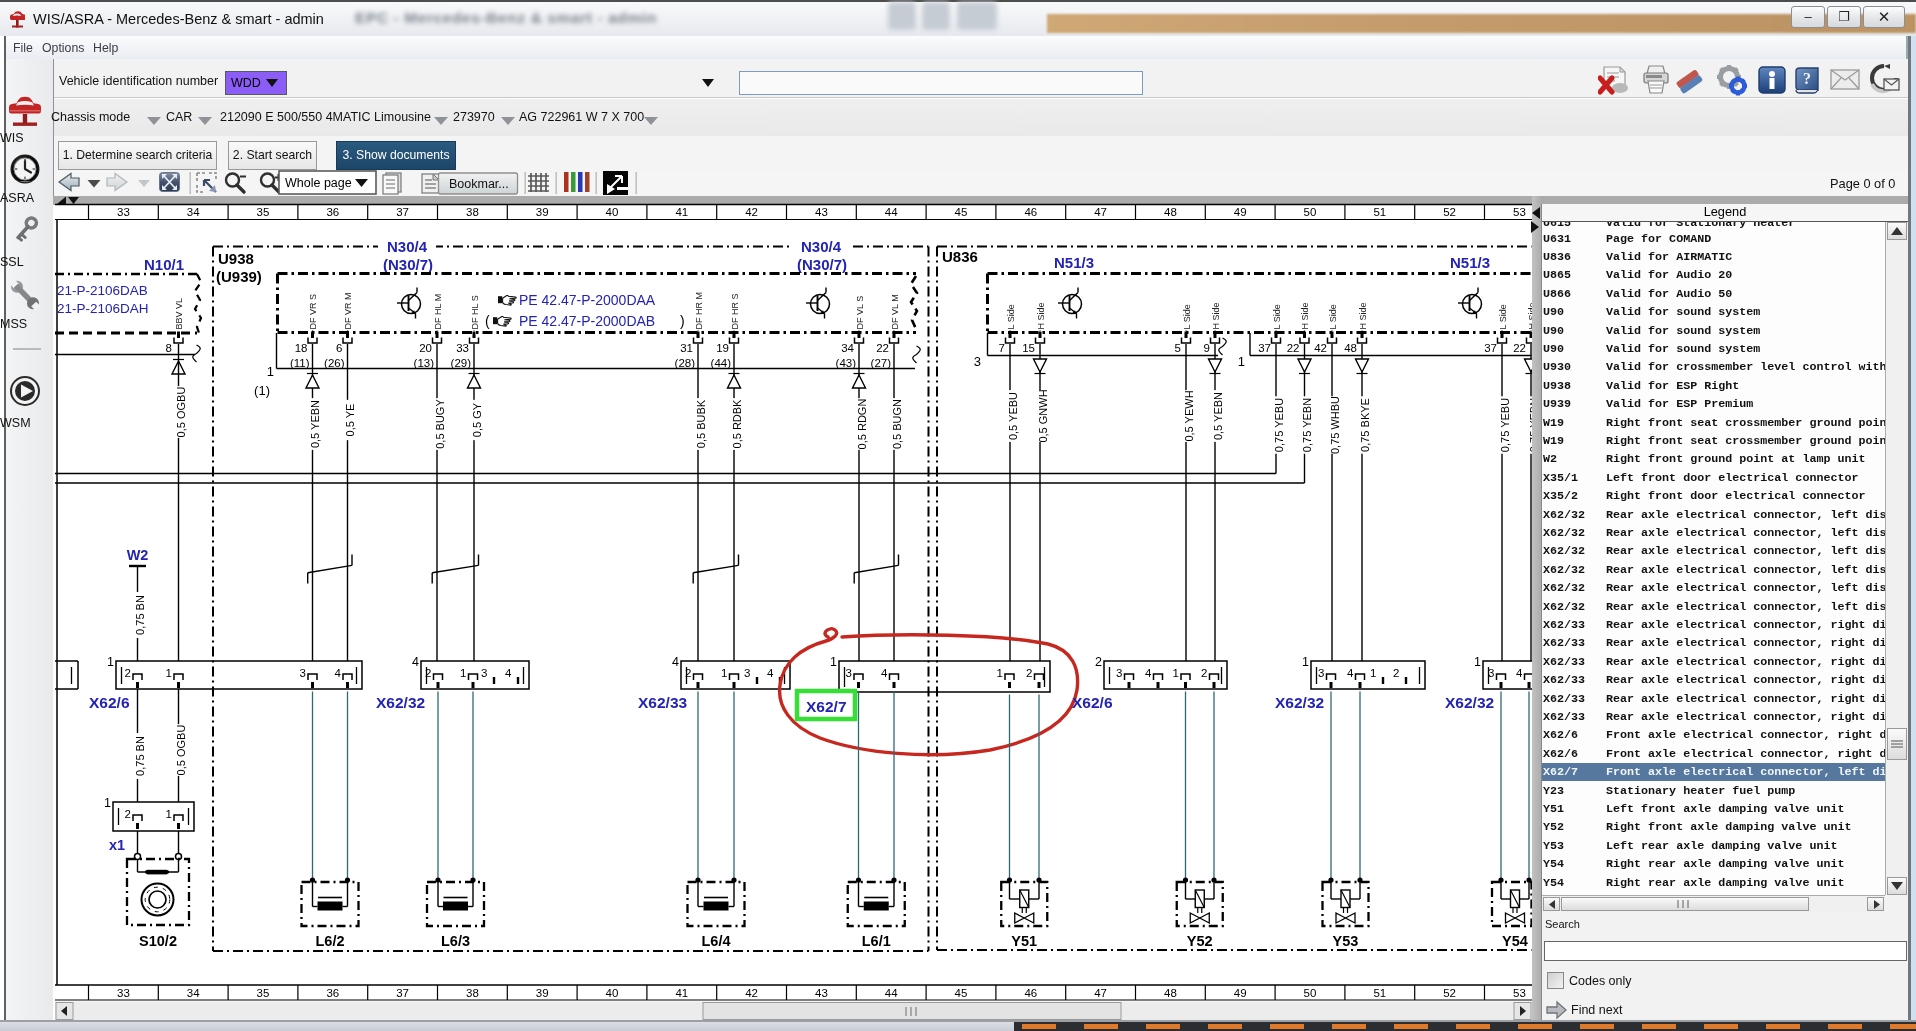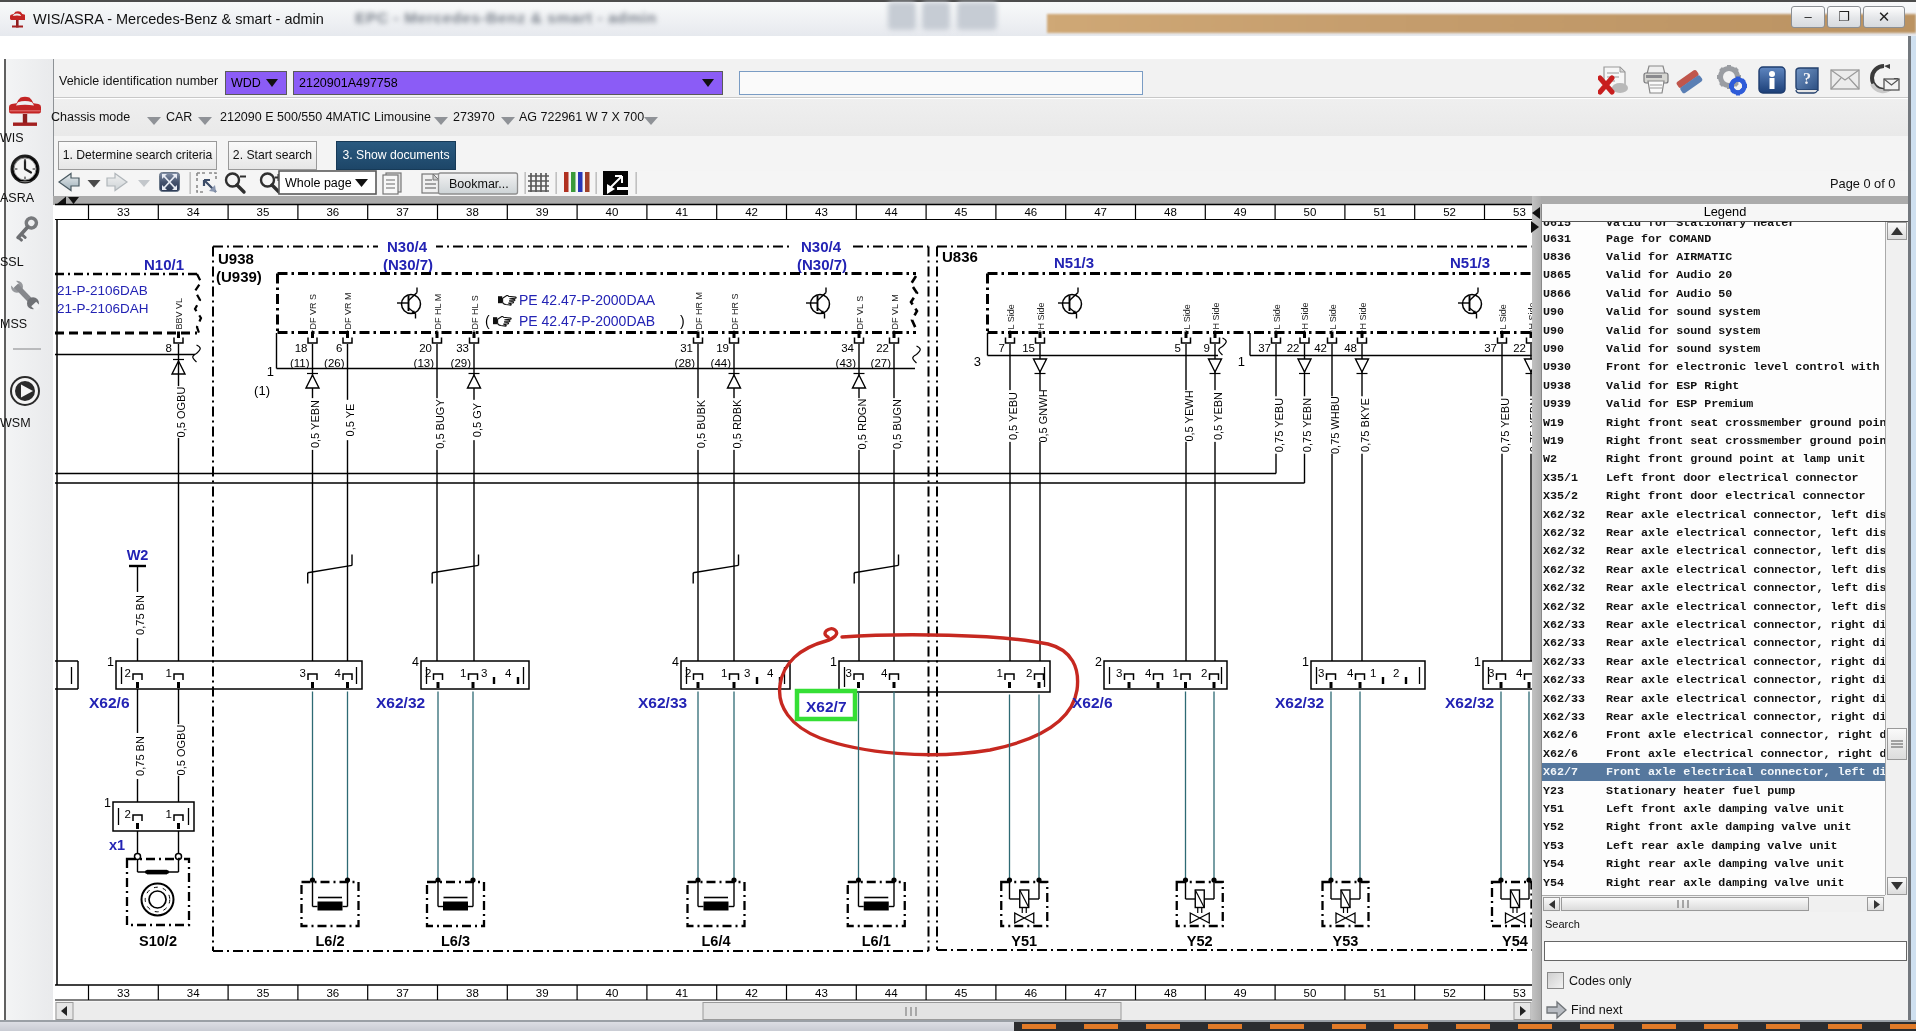--- a/index.html
+++ b/index.html
@@ -59,20 +59,25 @@
       </svg></div>
 <div class="abs title">WIS/ASRA - Mercedes-Benz &amp; smart - admin</div>
 <div class="abs ghosttitle">EPC - Mercedes-Benz &amp; smart - admin</div>
 <div class="abs gbtn" style="left:888px;width:28px"></div>
 <div class="abs gbtn" style="left:922px;width:28px"></div>
 <div class="abs gbtn" style="left:957px;width:40px"></div>
 <div class="abs tan"></div>
 <div class="abs winbtn" style="left:1791px;width:34px">–</div>
 <div class="abs winbtn" style="left:1827px;width:34px">❐</div>
 <div class="abs winbtn" style="left:1863px;width:42px;font-size:15px">✕</div>
+<div class="abs menubar">
+      <span style="left:7px">File</span>
+      <span style="left:36px">Options</span>
+      <span style="left:87px">Help</span>
+    </div>
 <div class="abs sidebar"></div>
 <div class="abs sideicon" style="top:93px"><svg width="36" height="36" viewBox="0 0 36 36">
 <rect x="15.8" y="21" width="4.4" height="11" fill="#8d1d1d"></rect>
         <rect x="6" y="29.5" width="24" height="3.4" fill="#a32020"></rect>
 <path d="M2 14 q0 -2.6 2.6 -3 l5 -0.7 q1.2 -3.6 4 -5.8 q4.4 -1.6 8.8 0 q2.8 2.2 4 5.8 l5 0.7 q2.6 0.4 2.6 3 l0 4.2 q0 2.2 -2.2 2.2 l-27.6 0 q-2.2 0 -2.2 -2.2 Z" fill="#c32424"></path>
 <path d="M11 9.2 q7 -2.4 14 0 q1.4 1.6 2 3.4 q-9 -1.5 -18 0 q0.6 -1.8 2 -3.4 Z" fill="#eceef0"></path>
 <rect x="2.5" y="17" width="31" height="1.5" fill="#de6868" opacity="0.85"></rect>
       </svg></div>
 <div class="abs sidelabel" style="top:131px">WIS</div>
 <div class="abs sideicon" style="top:153px"><svg width="32" height="32" viewBox="0 0 32 32">
@@ -127,23 +132,20 @@
 <div class="abs row2"></div>
 <div class="abs row3"></div>
 <div class="abs row4"></div>
 <div class="abs grayline"></div>
 <div class="abs" style="left:53px;top:59px;width:1.4px;height:137px;background:#8e9296"></div>
 <div class="abs lbl" style="left:59px;top:74px">Vehicle identification number</div>
 <div class="abs combo" style="left:225px;top:71px;width:62px;height:24px">
       <span style="position:absolute;left:5px;top:4px">WDD</span>
     </div>
 <div class="abs caret" style="left:266px;top:79px"></div>
-<div class="abs combo" style="left:293px;top:71px;width:430px;height:24px">
-      <span style="position:absolute;left:5px;top:4px">2120901A497758</span>
-    </div>
 <div class="abs caret" style="left:702px;top:79px"></div>
 <div class="abs" style="left:739px;top:71px;width:404px;height:24px;background:#fafafa;border:1.6px solid #7a9cc4"></div>
 <div class="abs" style="left:1598px;top:64px"><svg width="306" height="33" viewBox="0 0 306 33">
 <g>
           <path d="M6 3 h16 l5 5 v16 h-21 Z" fill="#f6f6f6" stroke="#9a9a9a" stroke-width="1.2"></path>
           <path d="M22 3 l5 5 h-5 Z" fill="#d8d8d8" stroke="#9a9a9a" stroke-width="1"></path>
           <path d="M9 9 h12 M9 13 h12 M9 17 h8" stroke="#b8b8b8" stroke-width="1.6"></path>
           <ellipse cx="22" cy="24" rx="8" ry="5" fill="#b9b9b9"></ellipse>
           <path d="M2 14 L14 28 M14 14 L2 28" stroke="#c81e1e" stroke-width="5" stroke-linecap="round"></path>
         </g>
@@ -1102,21 +1104,21 @@
 <div class="lrow" style="top:100.0px">
           <span class="lc">U90</span>
           <span class="ld">Valid for sound system</span>
         </div>
 <div class="lrow" style="top:118.4px">
           <span class="lc">U90</span>
           <span class="ld">Valid for sound system</span>
         </div>
 <div class="lrow" style="top:136.8px">
           <span class="lc">U930</span>
-          <span class="ld">Front for electronic level control with</span>
+          <span class="ld">Valid for crossmember level control with</span>
         </div>
 <div class="lrow" style="top:155.2px">
           <span class="lc">U938</span>
           <span class="ld">Valid for ESP Right</span>
         </div>
 <div class="lrow" style="top:173.6px">
           <span class="lc">U939</span>
           <span class="ld">Valid for ESP Premium</span>
         </div>
 <div class="lrow" style="top:192.0px">

